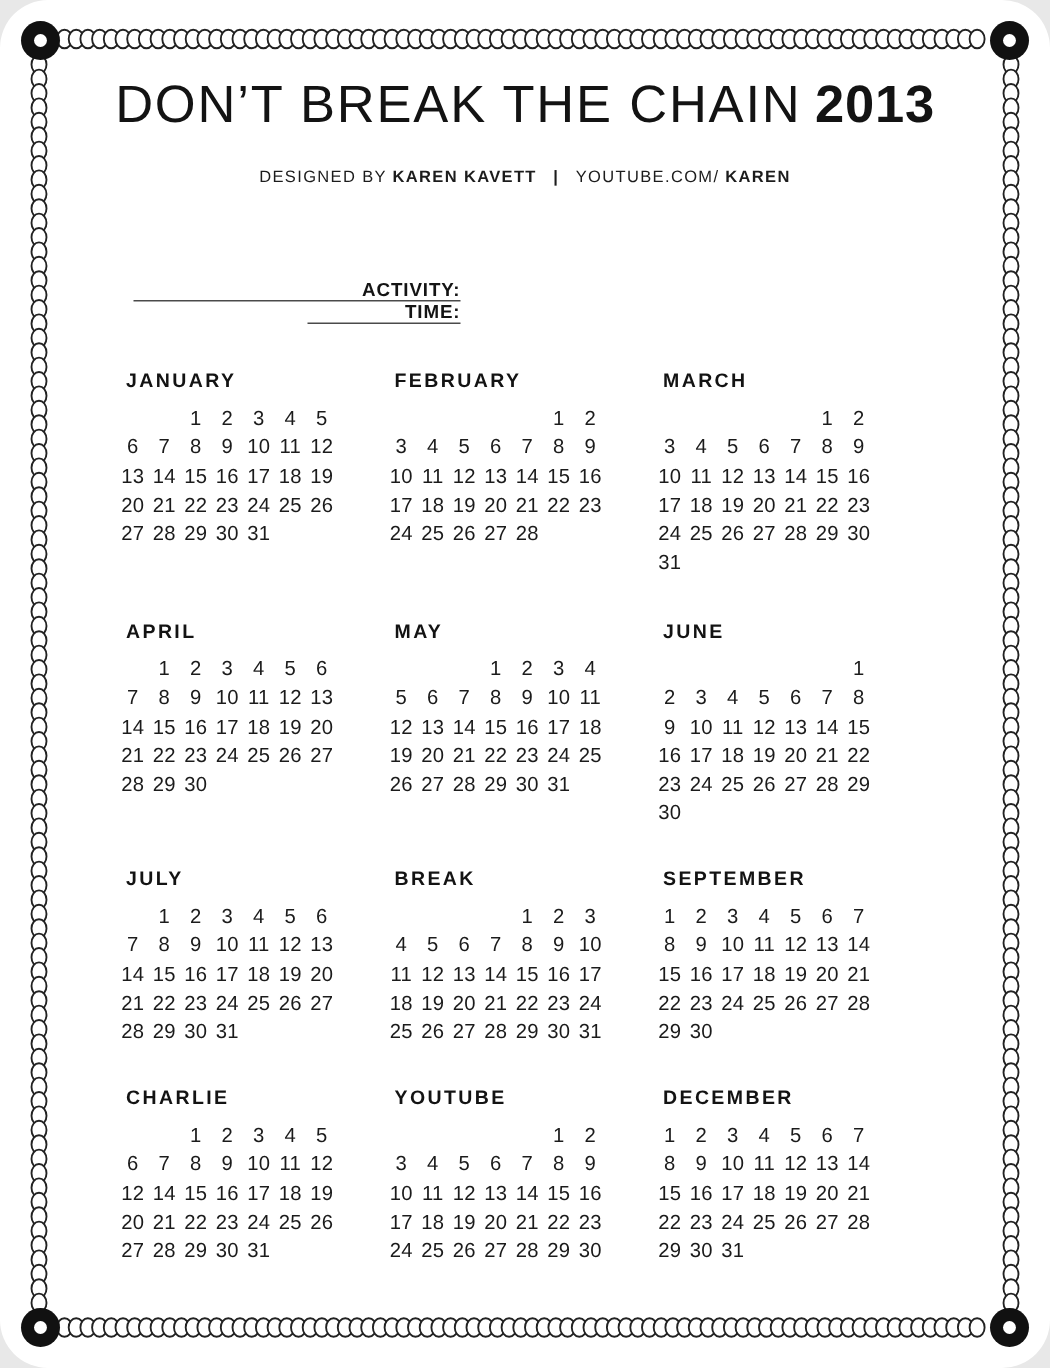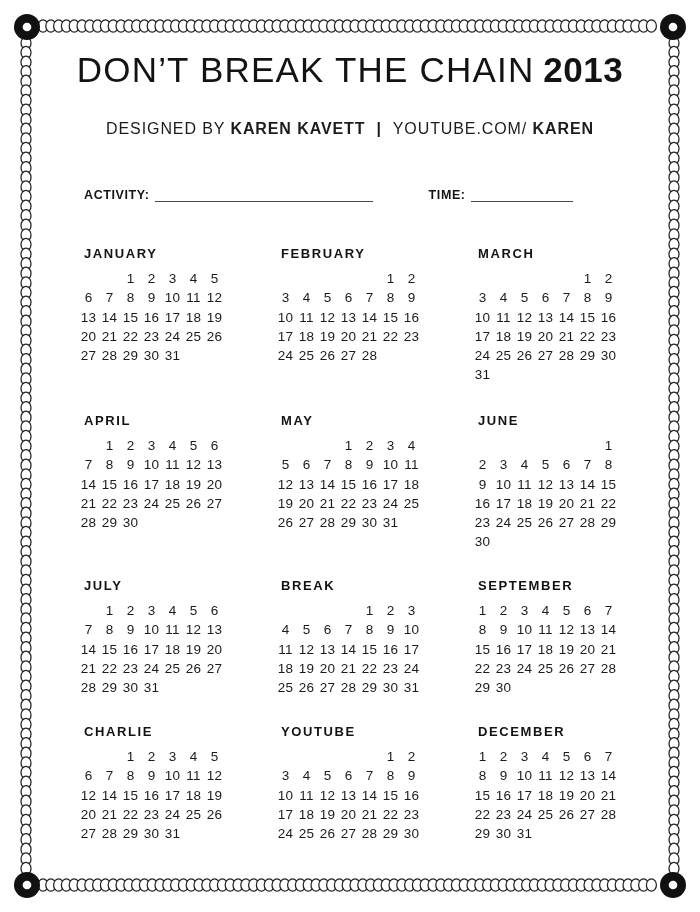--- a/index.html
+++ b/index.html
@@ -1,46 +1,47 @@
 <!DOCTYPE html>
 <html><head>
 <meta charset="utf-8">
 <style>
   html,body{margin:0;padding:0;background:#e8e8e8;}
   .page{
     position:relative;width:700px;height:912px;margin:0 auto;
     background:#ffffff;color:#141414;overflow:hidden;
     font-family:"Liberation Sans", sans-serif;
+    border-radius:32px;
   }
   .chain{position:absolute;top:0;left:0;}
   .title{
     position:absolute;top:50px;left:0;right:0;text-align:center;
     font-size:35px;letter-spacing:1.2px;color:#131313;white-space:nowrap;
   }
   .title .yr{font-weight:800;margin-left:9px;letter-spacing:0.5px;}
   .credits{position:absolute;top:108px;left:0;right:0;text-align:center;}
   .credit-line{
-    margin:10px;line-height:21px;font-size:16px;letter-spacing:0.9px;color:#1c1c1c;
+    margin:0;line-height:21px;font-size:11px;letter-spacing:0.9px;color:#1c1c1c;
   }
   .credit-line b{font-weight:700;}
   .credit-line .sep{display:inline-block;margin:0 11px;font-weight:700;}
   .fill-row{
-    position:absolute;top:186px;left:84px;display:flex;align-items:flex-end;height:16px;
+    position:absolute;top:186px;left:84px;display:flex;align-items:flex-end;height:16px;flex-direction:column;
   }
   .lbl{font-weight:700;font-size:12.5px;letter-spacing:0.6px;line-height:14px;}
   .line{
     display:inline-block;border-bottom:1px solid #4a4a4a;margin-left:5px;height:15px;
     font-size:12px;
   }
   .activity-line{width:218px;}
   .time-lbl{margin-left:56px;}
   .time-line{width:102px;}
   .months{
     position:absolute;top:246px;left:78px;
-    display:grid;grid-template-columns:repeat(3,147px);column-gap:50px;
+    display:grid;grid-template-columns:repeat(3,147px);column-gap:32px;
     grid-template-rows:167px 165px 146px auto;
   }
   .month-name{
     font-weight:700;font-size:13px;letter-spacing:1.6px;line-height:15px;
     padding-left:6px;margin-bottom:8px;color:#131313;
   }
   .days{display:grid;grid-template-columns:repeat(7,21px);grid-auto-rows:19.3px;}
   .day{
     text-align:center;font-size:13.5px;line-height:19.3px;color:#1b1b1b;
     letter-spacing:0.2px;

